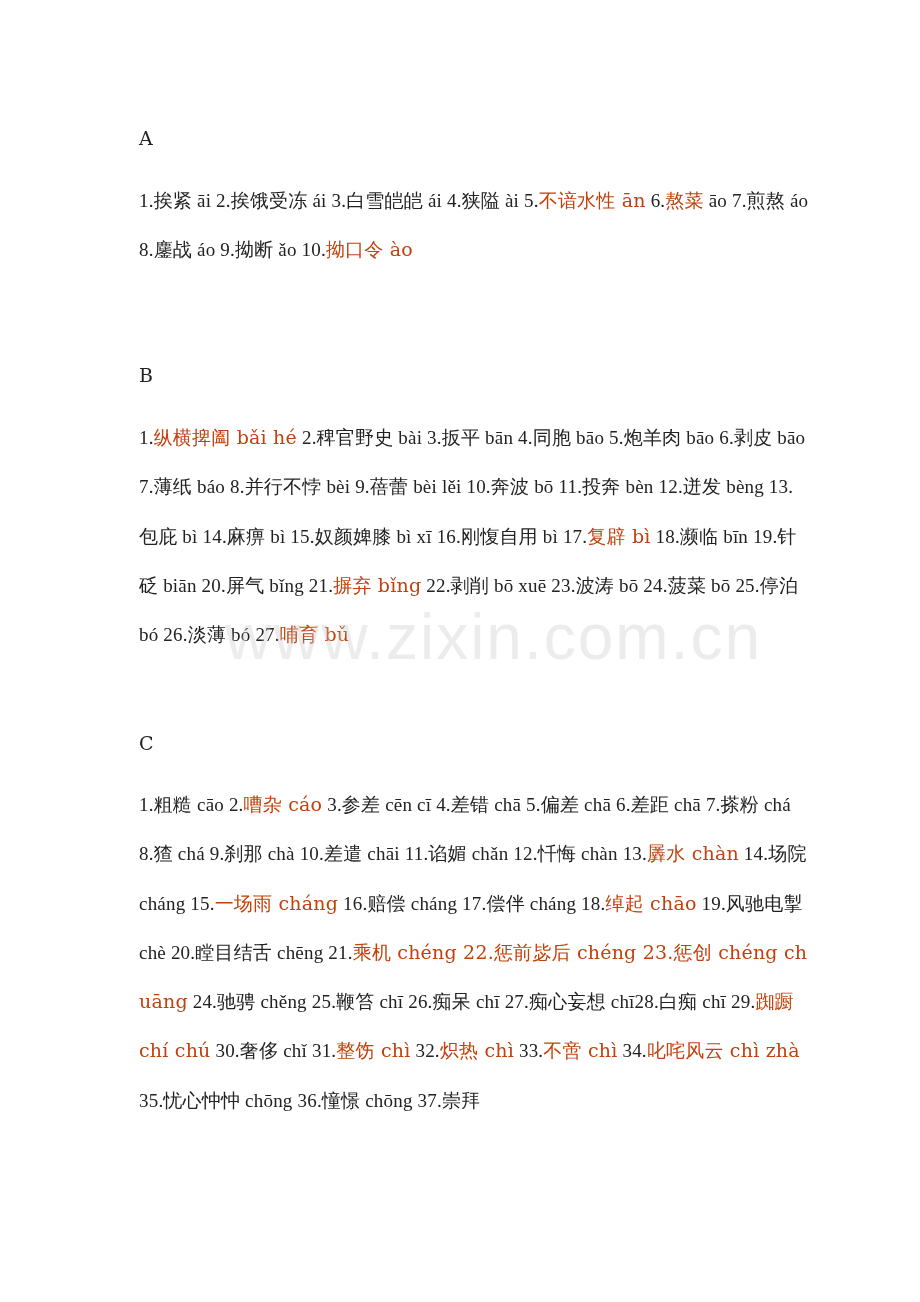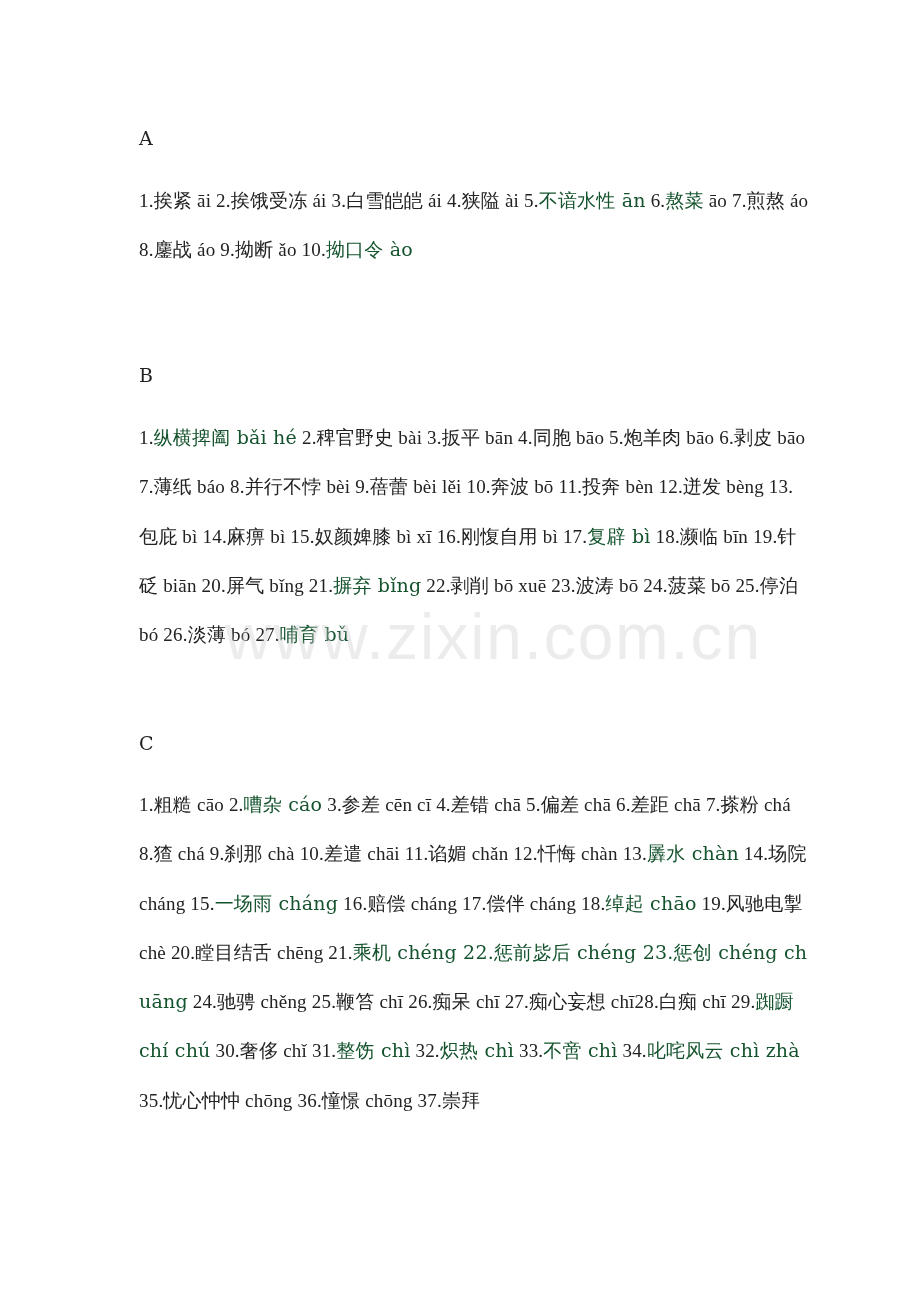--- a/index.html
+++ b/index.html
@@ -2,21 +2,21 @@
 <html><head>
 <meta charset="utf-8">
 <style>
   html, body { margin: 0; padding: 0; background: #ffffff; }
   body { width: 920px; height: 1302px; position: relative; overflow: hidden;
          font-family: "DejaVu Serif", "Liberation Serif", serif; color: #222222; }
   .page { position: absolute; left: 139px; top: 0; width: 672px; }
   .heading { position: absolute; left: 0; font-size: 19px; line-height: 24px; }
   .para { position: absolute; left: 0; width: 670px; font-size: 19px; line-height: 48.3px;
           letter-spacing: 0.2px; word-break: break-all; }
-  .red { color: #14532d; }
+  .red { color: #c2410c; }
   .blk { color: #222222; font-family: Liberation Serif, serif; }
   .watermark { position: absolute; left: 225px; top: 600px; font-family: "Liberation Sans", sans-serif;
                font-size: 64px; color: rgba(200,200,200,0.35); letter-spacing: 2px; pointer-events: none; }
 </style>
 </head>
 <body>
 
 <div class="page">
   <div class="heading" style="top:126px">A</div>
   <div class="para" style="top:176px"><span class="blk">1.挨紧 āi 2.挨饿受冻 ái 3.白雪皑皑 ái 4.狭隘 ài 5.</span><span class="red">不谙水性 ān</span><span class="blk"> 6.</span><span class="red">熬菜</span><span class="blk"> āo 7.煎熬 áo 8.鏖战 áo    9.拗断 ǎo 10.</span><span class="red">拗口令 ào</span></div>

